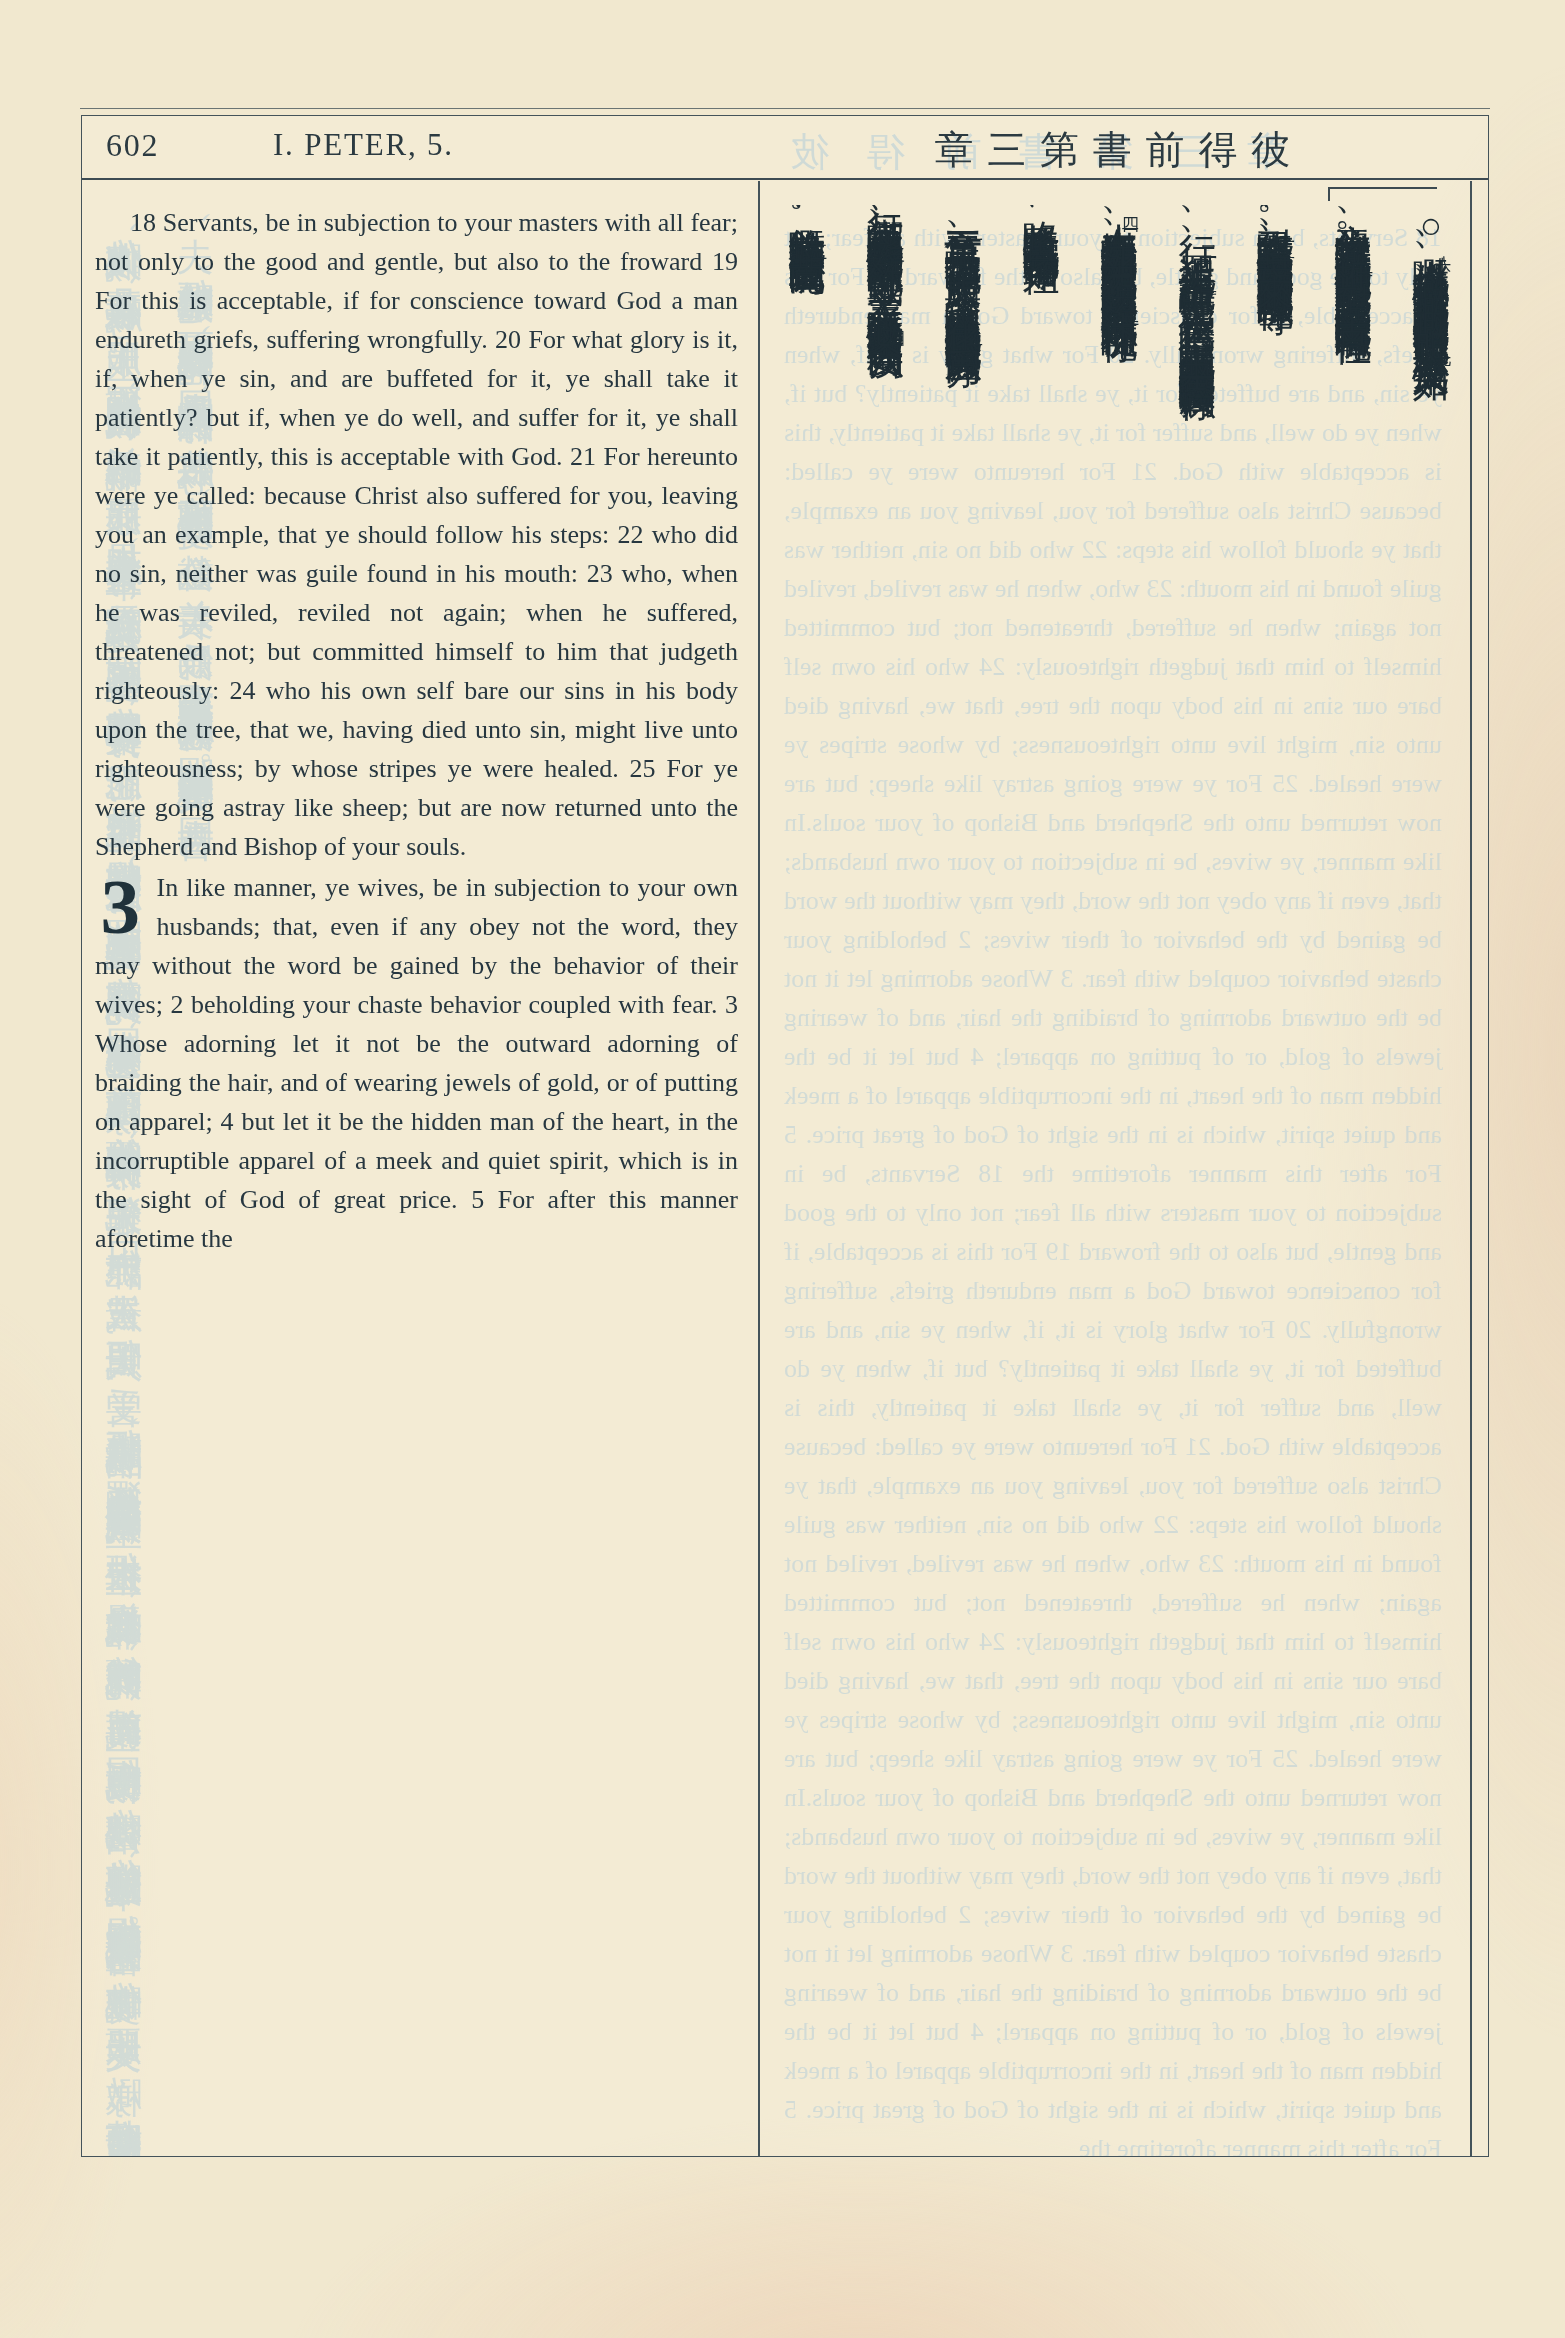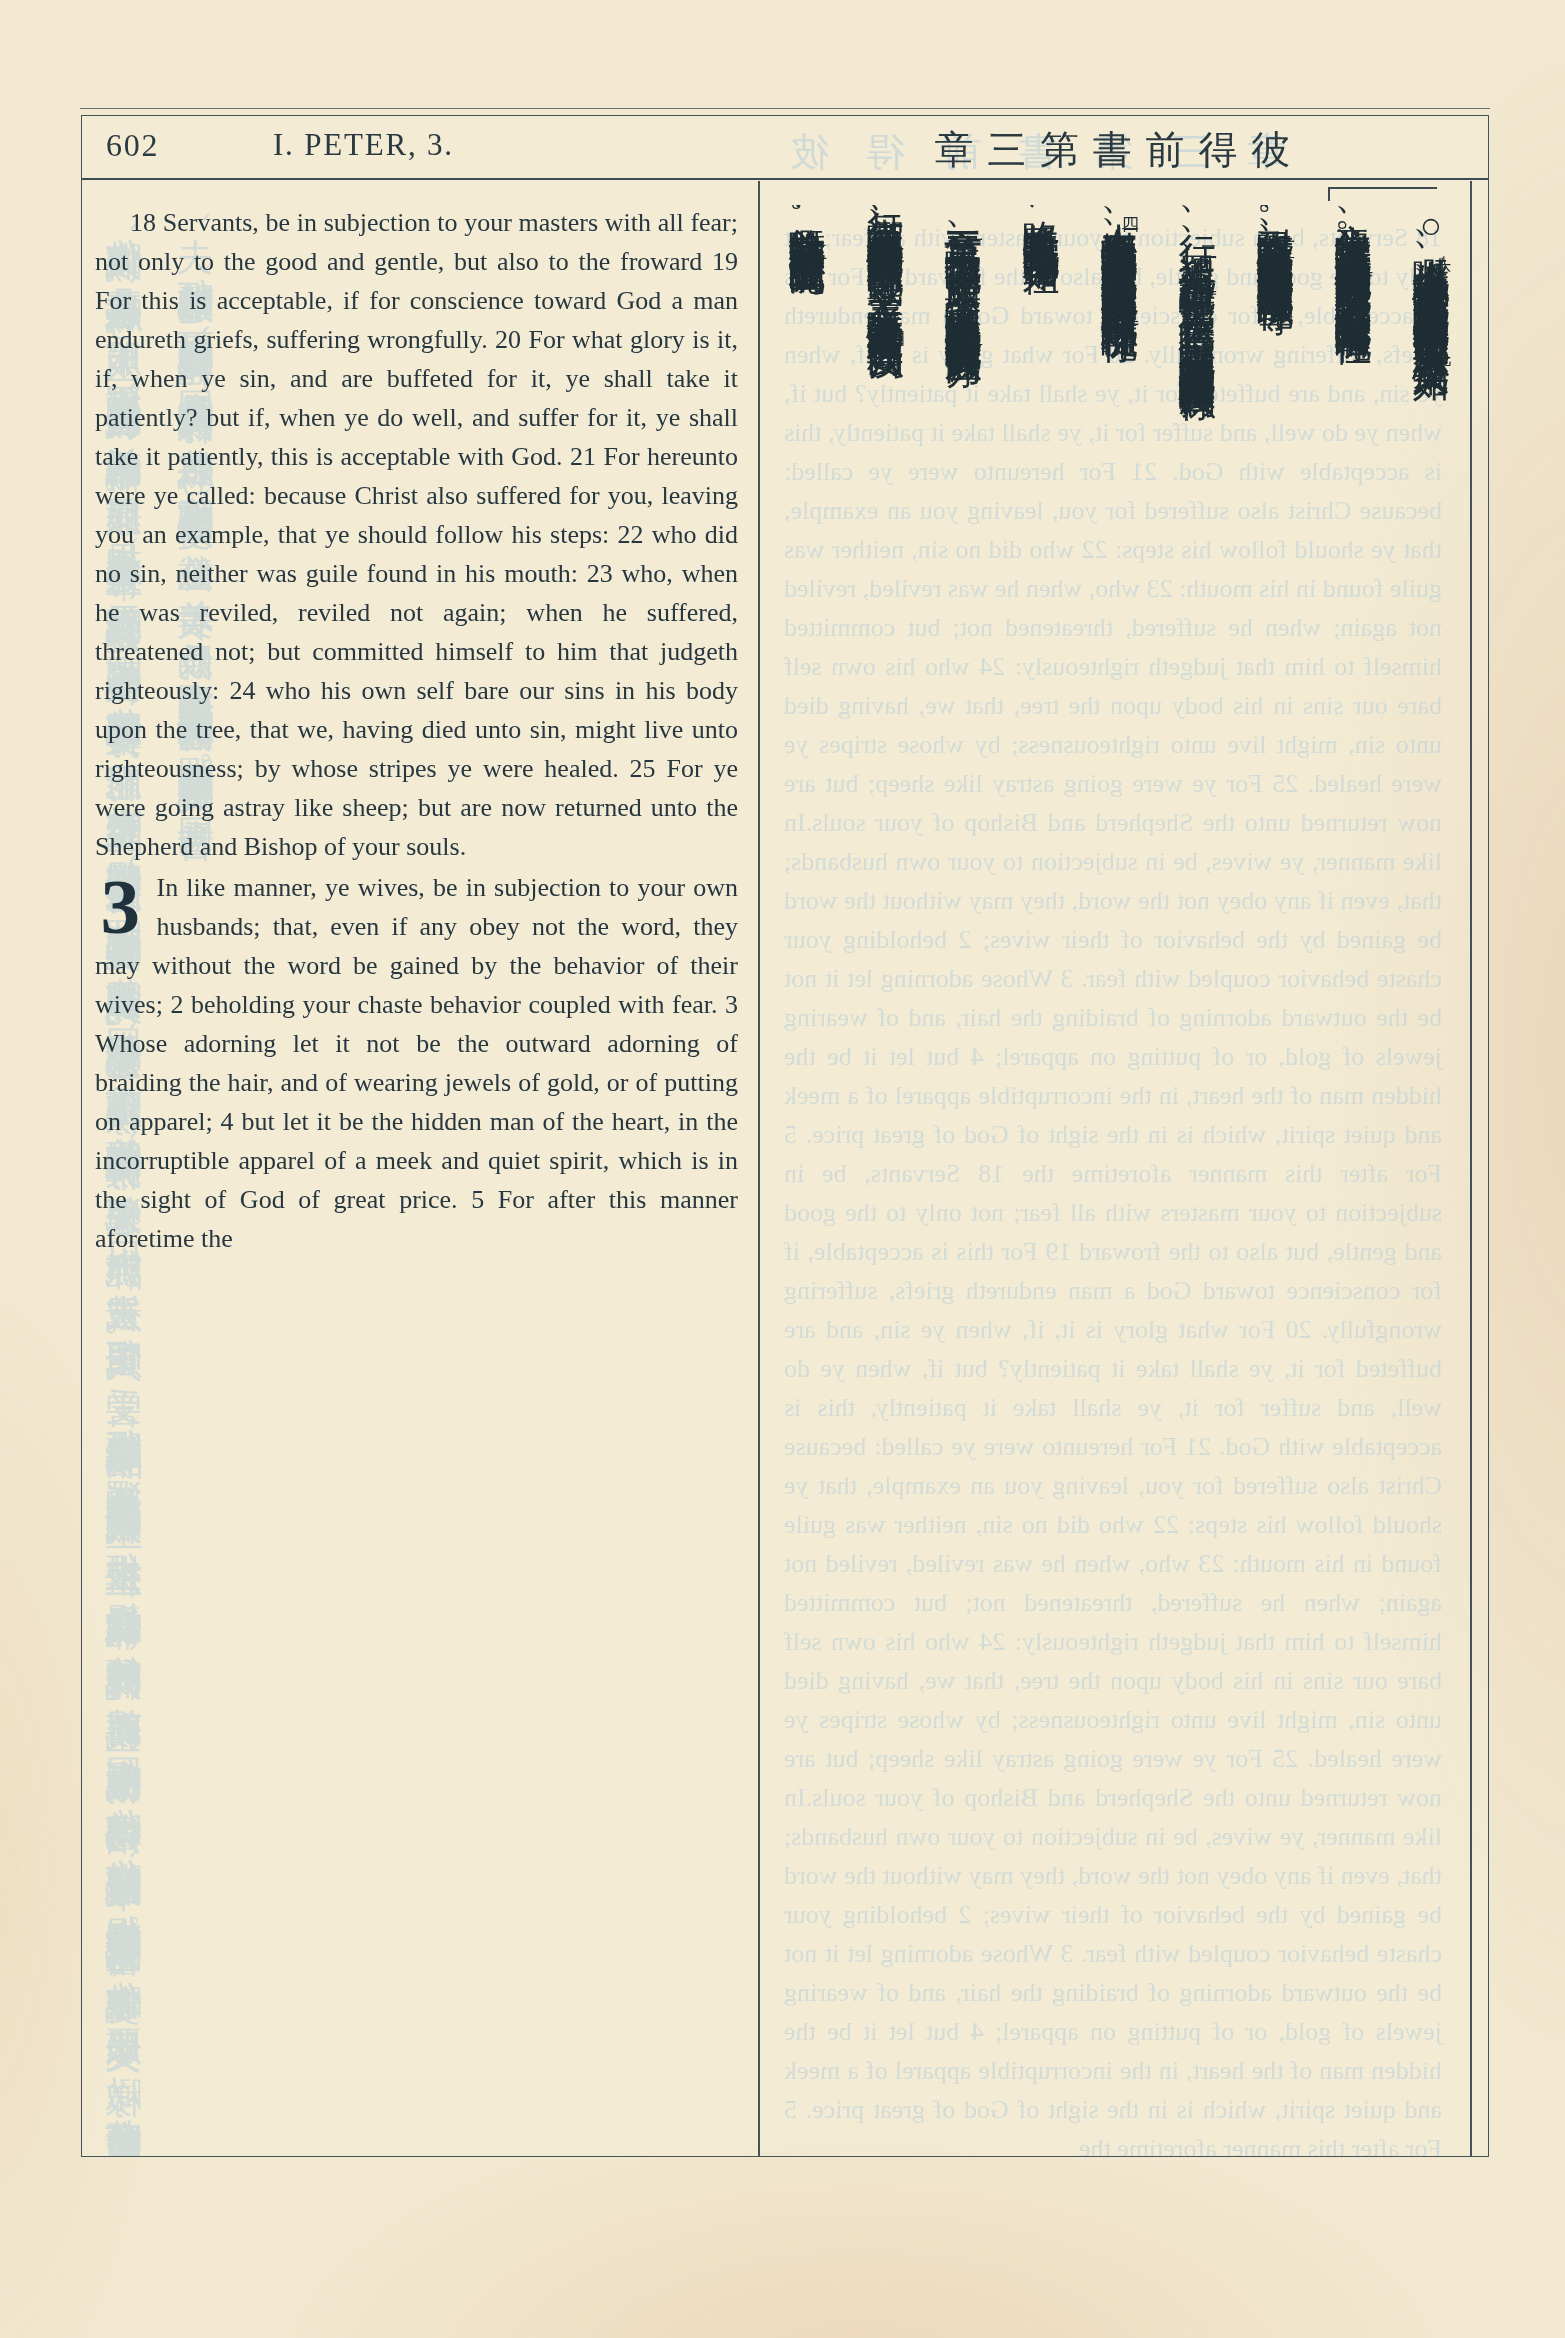--- a/index.html
+++ b/index.html
@@ -87,21 +87,21 @@
   .ghost-zh{
     font-size:26px;line-height:39px;text-align:justify;padding:37px 24px 0 27.5px;
   }
 </style>
 </head>
 <body>
 
 <div class="rule-box">
   <div class="hdr">
     <span class="pg-num">602</span>
-    <span class="title-en">I. PETER, 3.</span>
+    <span class="title-en">I. PETER, 5.</span>
     <span class="ghost-title">章三第書前得彼</span>
     <span class="title-zh">章三第書前得彼</span>
   </div>
   <div class="content">
     <div class="col-en">
       <div class="ghost ghost-en">你哋做僕人嘅、凡事要存敬畏嘅心、順服主人、不獨順服個的善良溫和嘅、就係個的乖僻嘅、亦要順服。如果人爲使良心對得住上帝、就忍受冤屈嘅苦楚、呢的係可喜愛嘅。你哋若因犯罪受鞭打、能忍耐、噉有乜嘢可誇呢、但你哋若因行善受苦能忍耐、呢的就係上帝可喜愛嘅咯。你哋蒙召係爲此、因基督亦爲你哋受過苦、爲你哋留下模樣、等你哋跟住佢嘅脚跡來行、佢未犯過罪、口中亦無詭詐、被人詈罵、佢唔詈罵人、受害、佢唔講恐嚇嘅說話、獨係將自己交託個位照公義審判人嘅主、佢被掛在木上、親身擔當我哋嘅罪、等我哋旣向罪而死、就得向義而生、因佢所受嘅鞭傷、你哋就得醫治。你哋從前好似迷路嘅羊、但如今歸番你哋靈魂嘅牧人監督咯。你哋做妻嘅、要順服丈夫、噉樣、若有唔順從道理嘅丈夫、佢哋雖然唔聽道、亦可以因妻嘅品行得倒感化、因爲睇見你哋嘅貞潔品行、共敬畏嘅心、你哋不可以外面嘅辮髮、戴金飾、着美衣、爲妝飾、獨要以內面存住長久溫柔安靜嘅心爲妝飾、呢的在上帝面前係極寶貴嘅。因爲古昔</div>
       <div class="text-layer">
         <p class="para p1" id="para1"><span class="vnum">18 </span><span>Servants, </span><span class="it">be</span><span> in subjection to your masters with all fear; not only to the good and gentle, but also to the froward </span><span class="vnum">19 </span><span>For this is acceptable, if for conscience toward God a man endureth griefs, suffering wrongfully. </span><span class="vnum">20 </span><span>For what glory is it, if, when ye sin, and are buffeted </span><span class="it">for it</span><span>, ye shall take it patiently? but if, when ye do well, and suffer </span><span class="it">for it</span><span>, ye shall take it patiently, this is acceptable with God. </span><span class="vnum">21 </span><span>For hereunto were ye called: because Christ also suffered for you, leaving you an example, that ye should follow his steps: </span><span class="vnum">22 </span><span>who did no sin, neither was guile found in his mouth: </span><span class="vnum">23 </span><span>who, when he was reviled, reviled not again; when he suffered, threatened not; but committed </span><span class="it">himself</span><span> to him that judgeth righteously: </span><span class="vnum">24 </span><span>who his own self bare our sins in his body upon the tree, that we, having died unto sin, might live unto righteousness; by whose stripes ye were healed. </span><span class="vnum">25 </span><span>For ye were going astray like sheep; but are now returned unto the Shepherd and Bishop of your souls.</span></p>
         <p class="para p2" id="para2"><span class="dropcap">3</span><span id="para2-text"><span>In like manner, ye wives, </span><span class="it">be</span><span> in subjection to your own husbands; that, even if any obey not the word, they may without the word be gained by the behavior of their wives; </span><span class="vnum">2 </span><span>beholding your chaste behavior </span><span class="it">coupled</span><span> with fear. </span><span class="vnum">3 </span><span>Whose </span><span class="it">adorning</span><span> let it not be the outward adorning of braiding the hair, and of wearing jewels of gold, or of putting on apparel; </span><span class="vnum">4 </span><span>but </span><span class="it">let it be</span><span> the hidden man of the heart, in the incorruptible </span><span class="it">apparel</span><span> of a meek and quiet spirit, which is in the sight of God of great price. </span><span class="vnum">5 </span><span>For after this manner aforetime the</span></span></p>
       </div>

